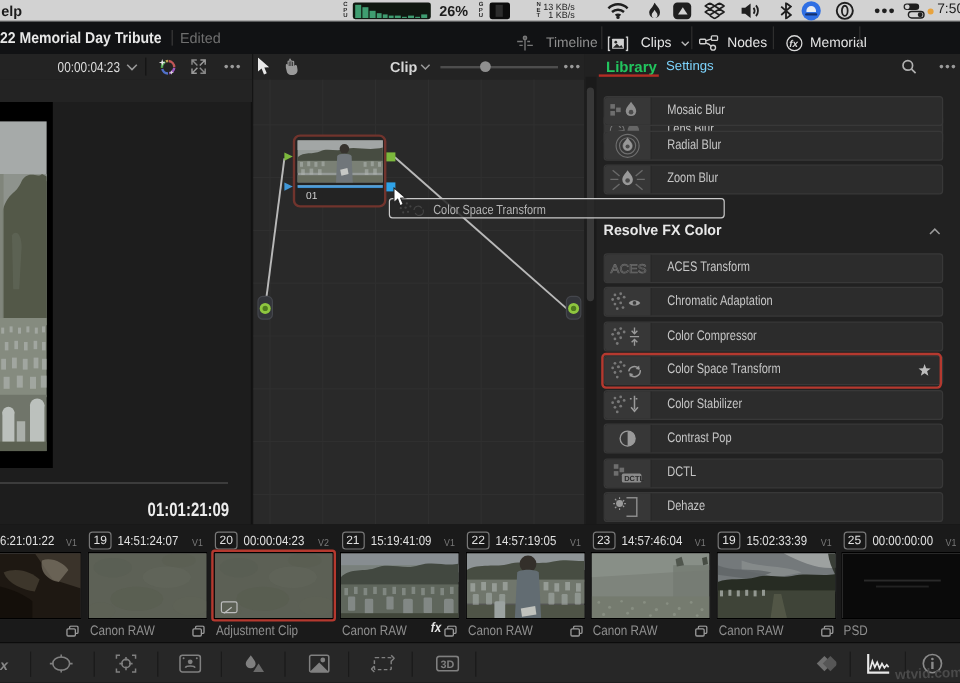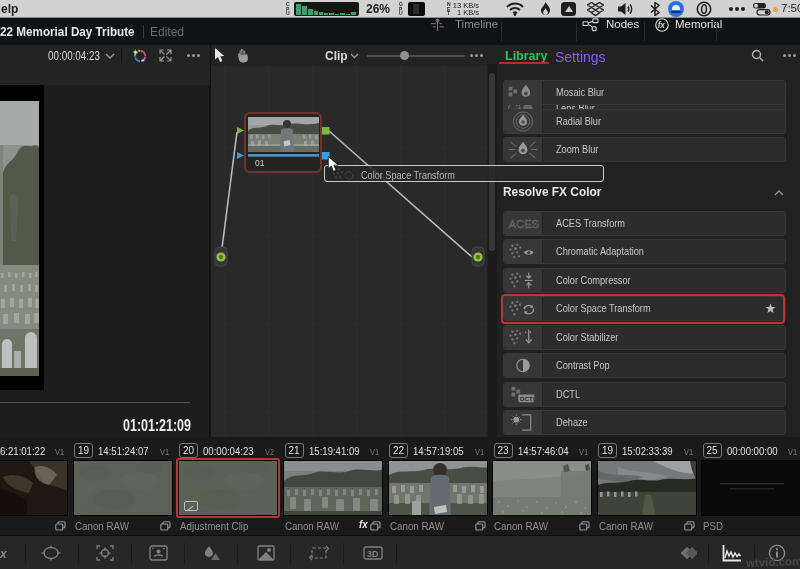--- a/index.html
+++ b/index.html
@@ -8,21 +8,21 @@
 .abs{position:absolute;}
 #stage{position:relative;width:800px;height:569px;}
 
 #menubar{left:0;top:0;width:800px;height:18px;background:#d2d2d2;border-bottom:1px solid #8e8e8e;}
 #menubar .mtxt{position:absolute;top:2px;font-size:12px;font-weight:bold;color:#1c1c1c;}
 
 #appbar{left:0;top:18px;width:800px;height:27px;background:#111214;}
 #appbar .title{position:absolute;left:0px;top:6px;font-size:13px;font-weight:bold;color:#e8e8e8;transform:scaleX(0.9);transform-origin:0 0;white-space:nowrap;}
 #appbar .edited{position:absolute;left:150px;top:7px;font-size:12px;color:#6f6f6f;}
 #appbar .esep{position:absolute;left:143px;top:7px;width:1px;height:13px;background:#3a3a3a;}
-.tab{position:absolute;top:0;height:36px;display:flex;align-items:flex-start;font-size:11.5px;color:#8f8f8f;}
+.tab{position:absolute;top:0;height:36px;display:flex;align-items:center;font-size:11.5px;color:#8f8f8f;}
 .tab.on{color:#e4e4e4;}
 .tsep{position:absolute;top:4px;width:1px;height:19px;background:#2e2e2e;}
 
 #ctrlbar{left:0;top:45px;width:800px;height:21px;background:#232323;}
 .vsep{position:absolute;background:#131313;width:1px;}
 
 #viewer{left:0;top:66px;width:210px;height:371px;background:#1d1d1d;border-right:1px solid #111;}
 
 #nodearea{left:211px;top:66px;width:276px;height:371px;background:#292929;overflow:hidden;}
 
@@ -137,20 +137,33 @@
           <line x1="2" y1="6" x2="7" y2="6"></line>
             <line x1="11" y1="6" x2="13.5" y2="6"></line>
           <line x1="4" y1="9.5" x2="7" y2="9.5"></line>
             <line x1="11" y1="9.5" x2="16" y2="9.5"></line>
         </g>
       </svg>
       <span>Timeline</span>
     </div>
     <div class="tsep" style="left:501px;"></div>
 
+    <div class="tab on" style="left:506px;">
+      <svg width="18" height="13" viewBox="0 0 19 14" style="margin-right:10px;">
+        <path d="M2.5 1 L1 1 L1 13 L2.5 13" stroke="#d0d0d0" stroke-width="1.3" fill="none"></path>
+        <path d="M16.5 1 L18 1 L18 13 L16.5 13" stroke="#d0d0d0" stroke-width="1.3" fill="none"></path>
+        <rect x="4.2" y="2.5" width="10.6" height="9" fill="#d0d0d0" rx="0.5"></rect>
+        <circle cx="7.5" cy="5.5" r="1.2" fill="#222"></circle>
+        <path d="M5 10.5 L8.5 7 L11 9.5 L12.5 8 L14 10.5 Z" fill="#222"></path>
+      </svg>
+      <span>Clips</span>
+      <svg width="8" height="5" viewBox="0 0 9 6" style="margin-left:7px;">
+        <path d="M1 1 L4.5 4.5 L8 1" stroke="#b8b8b8" stroke-width="1.4" fill="none"></path>
+      </svg>
+    </div>
     <div class="tsep" style="left:576px;"></div>
 
     <div class="tab on" style="left:582px;">
       <svg width="17" height="14" viewBox="0 0 18 15" style="margin-right:7px;">
         <g stroke="#d0d0d0" stroke-width="1.2" fill="none">
           <rect x="1" y="4" width="5.5" height="4" rx="0.8"></rect>
           <rect x="11.5" y="1" width="5.5" height="4" rx="0.8"></rect>
           <circle cx="13" cy="11.5" r="2.2"></circle>
           <path d="M6.5 5.4 L11.5 3.6 M6.8 7.3 C9.5 8 10.5 9 11.2 10.2"></path>
         </g>
@@ -527,21 +540,21 @@
           </div>
         </div>
       <span class="abs" style="left:16px;top:121px;font-size:12.5px;font-weight:bold;color:#e8e8e8;transform:scaleX(0.95);transform-origin:0 0;white-space:nowrap;">Resolve FX Color</span>
       <svg class="abs" style="left:287px;top:126px;" width="10" height="6" viewBox="0 0 10 6">
           <path d="M1 5 L5 1 L9 5" stroke="#9a9a9a" stroke-width="1.3" fill="none"></path>
         </svg>
     </div>
     <div id="libthumb"></div>
     <span class="abs" style="left:18px;top:4px;font-size:12.5px;font-weight:bold;color:#22c55e;">Library</span>
     <div class="abs" style="left:12px;top:17px;width:50px;height:2px;background:#b32d25;"></div>
-    <span class="abs" style="left:68px;top:4px;font-size:14px;color:#8b5cf6;">Settings</span>
+    <span class="abs" style="left:68px;top:4px;font-size:11px;color:#7dd3fc;">Settings</span>
     <svg class="abs" style="left:264px;top:4px;" width="13" height="13" viewBox="0 0 13 13">
       <circle cx="5.5" cy="5.5" r="4" fill="none" stroke="#b0b0b0" stroke-width="1.4"></circle>
       <line x1="8.6" y1="8.6" x2="12" y2="12" stroke="#b0b0b0" stroke-width="1.4"></line>
     </svg>
     <div class="abs" style="left:296px;top:9px;width:3px;height:3px;border-radius:50%;background:#9a9a9a;"></div>
     <div class="abs" style="left:301px;top:9px;width:3px;height:3px;border-radius:50%;background:#9a9a9a;"></div>
     <div class="abs" style="left:306px;top:9px;width:3px;height:3px;border-radius:50%;background:#9a9a9a;"></div>
   </div>
 
   <div class="abs" style="left:324px;top:165px;width:280px;height:17px;border:1.5px solid #c9c9c9;border-radius:3px;background:rgba(40,40,40,0.86);z-index:50;">

